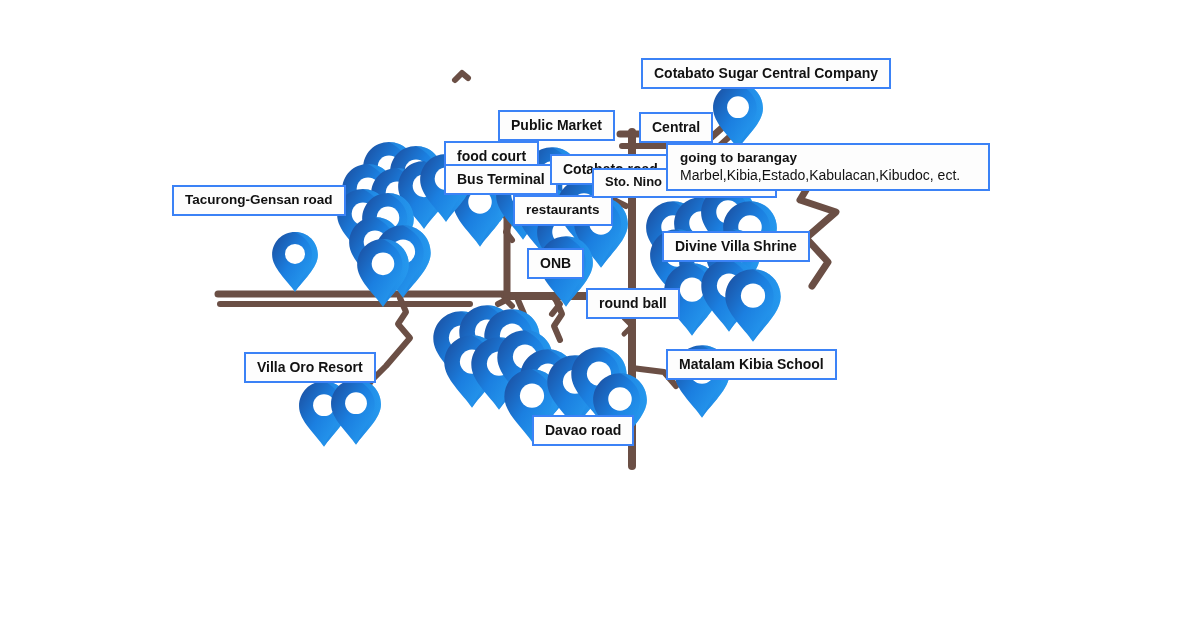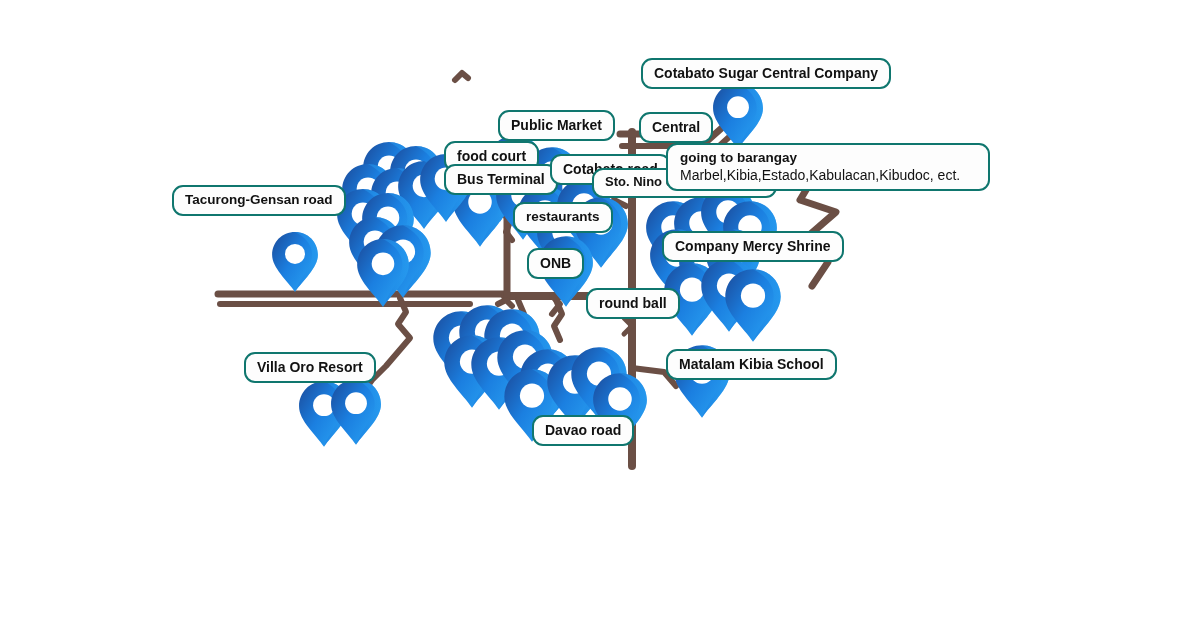--- a/index.html
+++ b/index.html
@@ -22,22 +22,22 @@
   .wm-text{
     position:absolute;color:#d8c8bc;font-weight:700;white-space:nowrap;
     opacity:.55;
   }
 
   
   #labels-layer{position:absolute;left:0;top:0;width:1200px;height:630px;}
   .map-label{
     position:absolute;
     background:#fdfdfd;
-    border:2px solid #0f766e;
-    border-radius:11px;
+    border:2px solid #3b82f6;
+    border-radius:0;
     color:#111111;
     font-weight:700;
     font-size:13.5px;
     line-height:1.15;
     padding:5px 11px 6px 11px;
     white-space:nowrap;
     box-sizing:border-box;
   }
   .map-label.two-line{white-space:normal;padding:5px 28px 6px 12px;}
   .map-label .ln1{display:block;font-weight:700;font-size:13.5px;}
@@ -980,30 +980,30 @@
           <circle cx="50" cy="48" r="21" fill="#ffffff"></circle>
         </svg>
       </div>
     </div>
 
   <div id="labels-layer">
       <div class="map-label" style="left: 172px; top: 185px; font-size: 13.5px;">Tacurong-Gensan road</div>
       <div class="map-label" style="left: 498px; top: 110px; font-size: 14px;">Public Market</div>
       <div class="map-label" style="left: 444px; top: 141px; font-size: 14px;">food court</div>
       <div class="map-label" style="left: 444px; top: 164px; font-size: 14px;">Bus Terminal</div>
-      <div class="map-label" style="left: 513px; top: 195px; font-size: 13.5px; margin-top: 7px;">restaurants</div>
+      <div class="map-label" style="left: 513px; top: 195px; font-size: 13.5px;">restaurants</div>
       <div class="map-label" style="left: 550px; top: 154px; font-size: 14px;">Cotabato road</div>
       <div class="map-label" style="left: 592px; top: 168px; font-size: 13px;">Sto. Nino de Praga Parish</div>
       <div class="map-label" style="left: 639px; top: 112px; font-size: 14px;">Central</div>
       <div class="map-label" style="left: 641px; top: 58px; font-size: 14px;">Cotabato Sugar Central Company</div>
       <div class="map-label two-line" style="left: 666px; top: 143px; font-size: 13.5px;">
         <span class="ln1">going to barangay</span>
         <span class="ln2">Marbel,Kibia,Estado,Kabulacan,Kibudoc, ect.</span>
       </div>
-      <div class="map-label" style="left: 662px; top: 231px; font-size: 14px;">Company Mercy Shrine</div>
+      <div class="map-label" style="left: 662px; top: 231px; font-size: 14px;">Divine Villa Shrine</div>
       <div class="map-label" style="left: 527px; top: 248px; font-size: 14px;">ONB</div>
       <div class="map-label" style="left: 586px; top: 288px; font-size: 14px;">round ball</div>
       <div class="map-label" style="left: 666px; top: 349px; font-size: 14px;">Matalam Kibia School</div>
       <div class="map-label" style="left: 244px; top: 352px; font-size: 14px;">Villa Oro Resort</div>
       <div class="map-label" style="left: 532px; top: 415px; font-size: 14px;">Davao road</div>
     </div>
 
 </div>
 
 </body></html>

